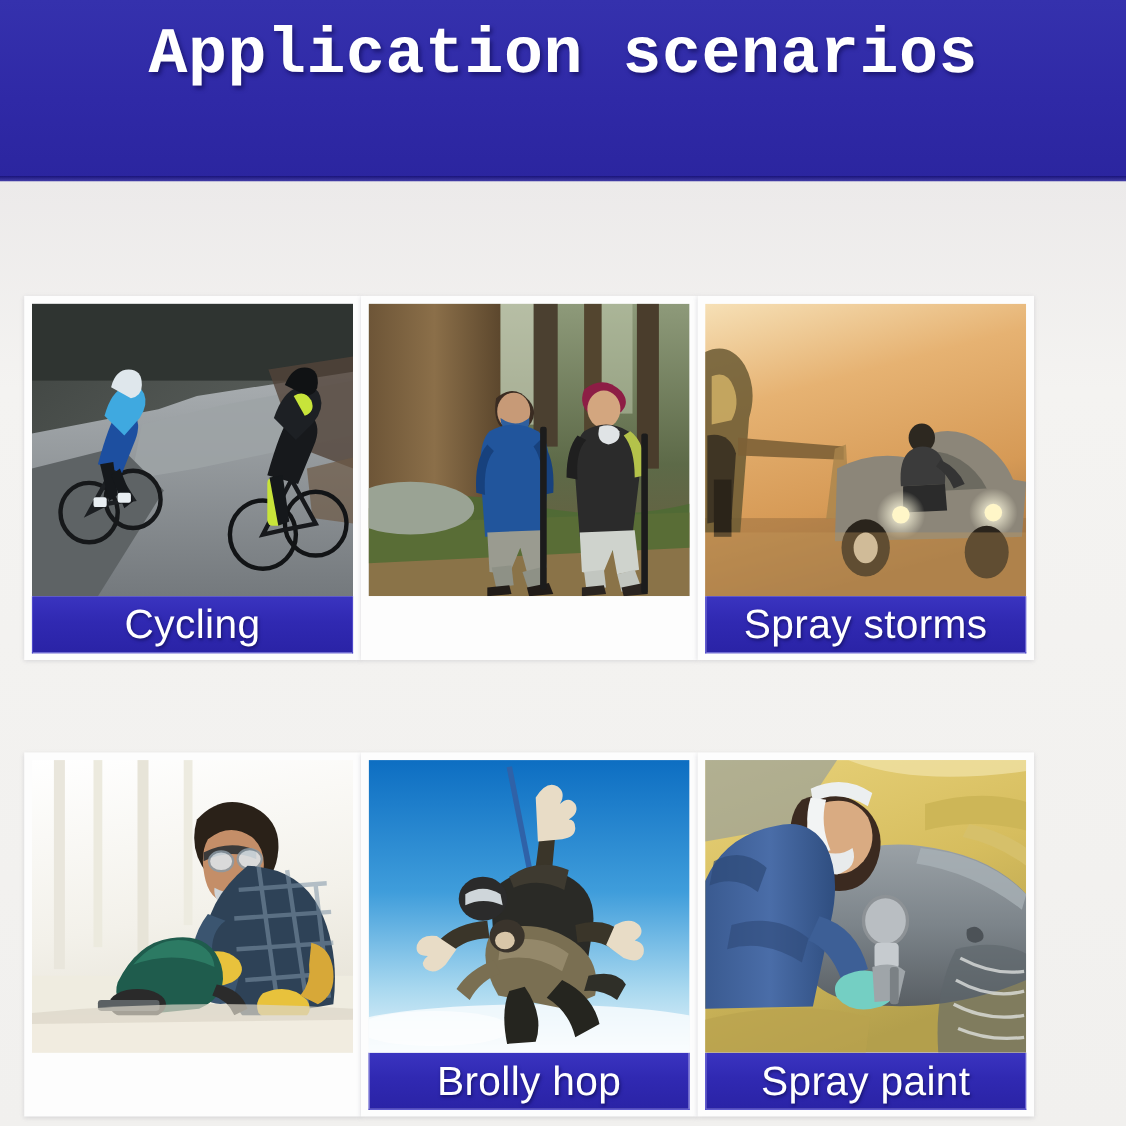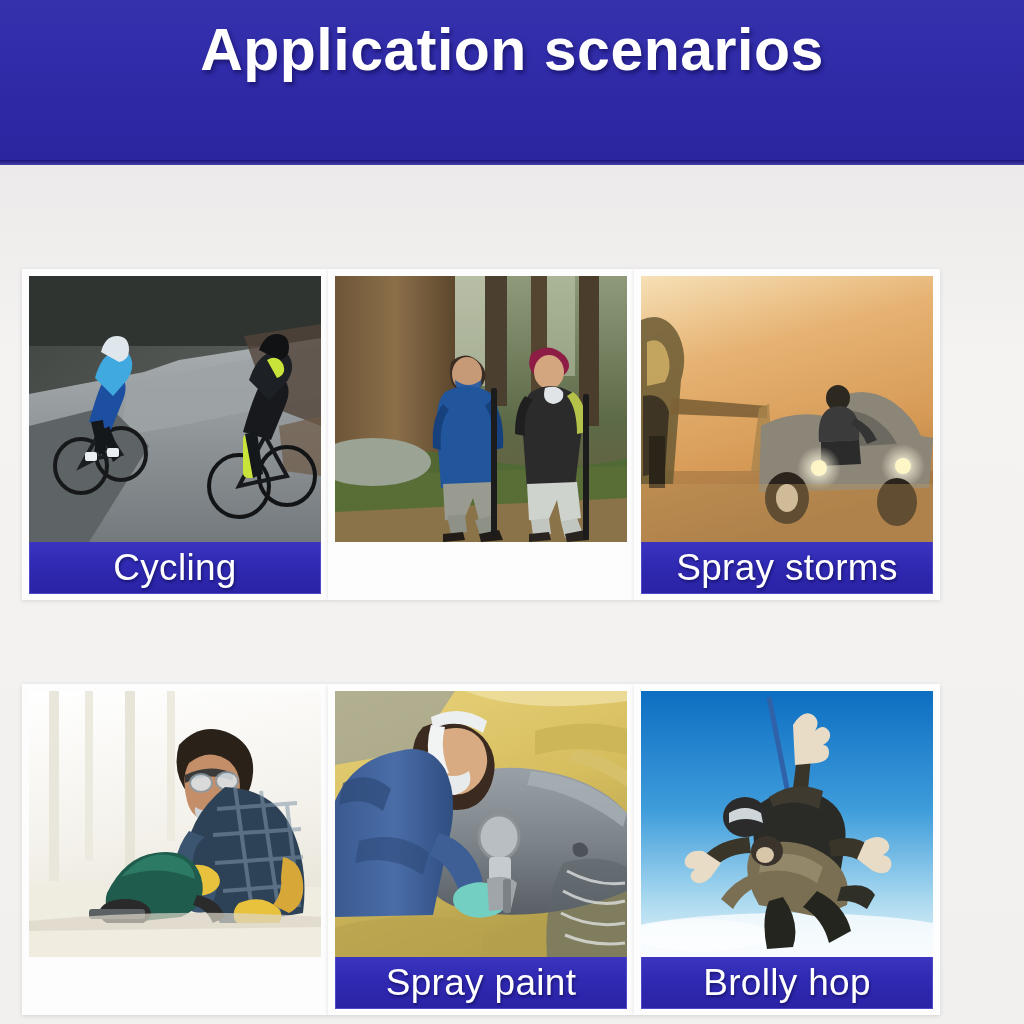--- a/index.html
+++ b/index.html
@@ -22,20 +22,21 @@
     position: absolute;
     left: 0;
     top: 0;
     width: 1024px;
     height: 165px;
     background: linear-gradient(180deg, #3531ad 0%, #2f29a6 55%, #2b259f 100%);
     display: flex;
     align-items: flex-start;
     justify-content: center;
     overflow: hidden;
+    font-family: Liberation Mono, monospace;
   }
   .banner::after {
     content: "";
     position: absolute;
     left: 0; bottom: 0;
     width: 100%; height: 5px;
     background: linear-gradient(180deg, rgba(20,14,110,0.75), rgba(150,145,205,0.25));
   }
   .banner-title {
     margin-top: 16px;
@@ -344,20 +345,72 @@
             <rect x="0" y="232" width="292" height="34" fill="#f1ece0"></rect>
             <path d="M0 230 q146 -14 292 -4 l0 10 L0 240 Z" fill="#dcd6c8" opacity="0.7"></path>
           </svg>
         </div>
       </div>
 
       <div class="card">
         <div class="thumb">
           <svg viewBox="0 0 292 266" preserveAspectRatio="none" aria-hidden="true">
             <defs>
+              <linearGradient id="bh-sky" x1="0" y1="0" x2="0" y2="1">
+                <stop offset="0" stop-color="#0d6ec2"></stop>
+                <stop offset="0.45" stop-color="#3f9ddb"></stop>
+                <stop offset="0.78" stop-color="#a8d8ef"></stop>
+                <stop offset="1" stop-color="#e8f4fa"></stop>
+              </linearGradient>
+            </defs>
+            <rect width="292" height="266" fill="url(#bh-sky)"></rect>
+            <ellipse cx="150" cy="252" rx="190" ry="30" fill="#ffffff" opacity="0.75"></ellipse>
+            <ellipse cx="60" cy="244" rx="70" ry="16" fill="#ffffff" opacity="0.6"></ellipse>
+
+            <path d="M128 6 L152 128" stroke="#2f62a8" stroke-width="5" fill="none"></path>
+
+            <g>
+
+              <path d="M150 110 q8 -50 6 -70 q-2 -12 8 -12 q10 2 8 16 l-6 66 Z" fill="#3a3529"></path>
+              <path d="M152 34 q10 -16 20 -10 q8 6 2 16 q8 -8 14 0 q4 8 -6 14 q6 0 6 8 q0 8 -12 10 l-22 2 Z" fill="#e8dcc6"></path>
+
+              <path d="M120 112 q30 -22 62 -6 q26 14 22 46 l-4 26 l-78 6 q-18 -40 -2 -72 Z" fill="#2a2a26"></path>
+              <path d="M128 106 q26 -18 54 -6 l-4 18 q-24 -12 -46 -2 Z" fill="#3e3a30"></path>
+
+              <ellipse cx="104" cy="126" rx="22" ry="20" fill="#2b2b2b"></ellipse>
+              <path d="M88 122 q16 -10 32 0 l2 10 q-18 -8 -34 0 Z" fill="#cfd6da"></path>
+
+              <path d="M112 156 q42 -14 76 10 q24 18 18 48 l-28 12 l-60 -12 q-20 -34 -6 -58 Z" fill="#7a6f52"></path>
+              <path d="M120 166 q36 -10 62 10 l-6 16 q-28 -18 -58 -10 Z" fill="#94886a"></path>
+
+              <ellipse cx="126" cy="160" rx="16" ry="15" fill="#3a342c"></ellipse>
+              <ellipse cx="124" cy="164" rx="9" ry="8" fill="#d8c6a8"></ellipse>
+
+              <path d="M108 146 q-28 2 -44 18 l10 12 q14 -14 36 -14 Z" fill="#3a3529"></path>
+              <path d="M62 160 q-14 -2 -18 8 q-2 10 10 10 q-8 6 -2 12 q8 6 18 -4 l10 -14 Z" fill="#e8dcc6"></path>
+              <path d="M114 182 q-22 8 -34 26 l12 10 q10 -18 28 -24 Z" fill="#7a6f52"></path>
+
+              <path d="M188 150 q26 -8 42 6 l-8 16 q-14 -10 -32 -6 Z" fill="#3a3529"></path>
+              <path d="M224 150 q14 -8 22 0 q6 8 -4 14 q10 2 8 12 q-4 10 -18 4 l-16 -12 Z" fill="#e8dcc6"></path>
+
+              <path d="M142 206 q18 26 10 50 l-26 2 q-6 -30 2 -48 Z" fill="#25251f"></path>
+              <path d="M176 200 q28 14 34 40 l-22 12 q-6 -24 -26 -36 Z" fill="#25251f"></path>
+              <path d="M200 196 q26 -6 34 8 l-8 14 q-14 -10 -30 -8 Z" fill="#2f2f28"></path>
+            </g>
+          </svg>
+        </div>
+        <div class="label-bar">
+          <span class="label-text">Brolly hop</span>
+        </div>
+      </div>
+
+      <div class="card">
+        <div class="thumb">
+          <svg viewBox="0 0 292 266" preserveAspectRatio="none" aria-hidden="true">
+            <defs>
               <linearGradient id="sp-bg" x1="0" y1="0" x2="0.4" y2="1">
                 <stop offset="0" stop-color="#e8d27a"></stop>
                 <stop offset="0.55" stop-color="#d6bd5e"></stop>
                 <stop offset="1" stop-color="#b39f4c"></stop>
               </linearGradient>
               <linearGradient id="sp-car" x1="0" y1="0" x2="0" y2="1">
                 <stop offset="0" stop-color="#9aa1a6"></stop>
                 <stop offset="0.5" stop-color="#7c848a"></stop>
                 <stop offset="1" stop-color="#595f64"></stop>
               </linearGradient>
@@ -405,68 +458,16 @@
               <path d="M152 188 q20 -6 30 4 l-6 26 l-22 2 Z" fill="#9fa5a9"></path>
               <rect x="168" y="188" width="8" height="34" rx="3" fill="#7b8185"></rect>
             </g>
             <path d="M0 236 q80 -20 150 -2 l-4 32 L0 266 Z" fill="#b9a24e" opacity="0.7"></path>
           </svg>
         </div>
         <div class="label-bar">
           <span class="label-text">Spray paint</span>
         </div>
       </div>
-
-      <div class="card">
-        <div class="thumb">
-          <svg viewBox="0 0 292 266" preserveAspectRatio="none" aria-hidden="true">
-            <defs>
-              <linearGradient id="bh-sky" x1="0" y1="0" x2="0" y2="1">
-                <stop offset="0" stop-color="#0d6ec2"></stop>
-                <stop offset="0.45" stop-color="#3f9ddb"></stop>
-                <stop offset="0.78" stop-color="#a8d8ef"></stop>
-                <stop offset="1" stop-color="#e8f4fa"></stop>
-              </linearGradient>
-            </defs>
-            <rect width="292" height="266" fill="url(#bh-sky)"></rect>
-            <ellipse cx="150" cy="252" rx="190" ry="30" fill="#ffffff" opacity="0.75"></ellipse>
-            <ellipse cx="60" cy="244" rx="70" ry="16" fill="#ffffff" opacity="0.6"></ellipse>
-
-            <path d="M128 6 L152 128" stroke="#2f62a8" stroke-width="5" fill="none"></path>
-
-            <g>
-
-              <path d="M150 110 q8 -50 6 -70 q-2 -12 8 -12 q10 2 8 16 l-6 66 Z" fill="#3a3529"></path>
-              <path d="M152 34 q10 -16 20 -10 q8 6 2 16 q8 -8 14 0 q4 8 -6 14 q6 0 6 8 q0 8 -12 10 l-22 2 Z" fill="#e8dcc6"></path>
-
-              <path d="M120 112 q30 -22 62 -6 q26 14 22 46 l-4 26 l-78 6 q-18 -40 -2 -72 Z" fill="#2a2a26"></path>
-              <path d="M128 106 q26 -18 54 -6 l-4 18 q-24 -12 -46 -2 Z" fill="#3e3a30"></path>
-
-              <ellipse cx="104" cy="126" rx="22" ry="20" fill="#2b2b2b"></ellipse>
-              <path d="M88 122 q16 -10 32 0 l2 10 q-18 -8 -34 0 Z" fill="#cfd6da"></path>
-
-              <path d="M112 156 q42 -14 76 10 q24 18 18 48 l-28 12 l-60 -12 q-20 -34 -6 -58 Z" fill="#7a6f52"></path>
-              <path d="M120 166 q36 -10 62 10 l-6 16 q-28 -18 -58 -10 Z" fill="#94886a"></path>
-
-              <ellipse cx="126" cy="160" rx="16" ry="15" fill="#3a342c"></ellipse>
-              <ellipse cx="124" cy="164" rx="9" ry="8" fill="#d8c6a8"></ellipse>
-
-              <path d="M108 146 q-28 2 -44 18 l10 12 q14 -14 36 -14 Z" fill="#3a3529"></path>
-              <path d="M62 160 q-14 -2 -18 8 q-2 10 10 10 q-8 6 -2 12 q8 6 18 -4 l10 -14 Z" fill="#e8dcc6"></path>
-              <path d="M114 182 q-22 8 -34 26 l12 10 q10 -18 28 -24 Z" fill="#7a6f52"></path>
-
-              <path d="M188 150 q26 -8 42 6 l-8 16 q-14 -10 -32 -6 Z" fill="#3a3529"></path>
-              <path d="M224 150 q14 -8 22 0 q6 8 -4 14 q10 2 8 12 q-4 10 -18 4 l-16 -12 Z" fill="#e8dcc6"></path>
-
-              <path d="M142 206 q18 26 10 50 l-26 2 q-6 -30 2 -48 Z" fill="#25251f"></path>
-              <path d="M176 200 q28 14 34 40 l-22 12 q-6 -24 -26 -36 Z" fill="#25251f"></path>
-              <path d="M200 196 q26 -6 34 8 l-8 14 q-14 -10 -30 -8 Z" fill="#2f2f28"></path>
-            </g>
-          </svg>
-        </div>
-        <div class="label-bar">
-          <span class="label-text">Brolly hop</span>
-        </div>
-      </div>
     </div>
 
   </div>
 </div>
 
 </body></html>

